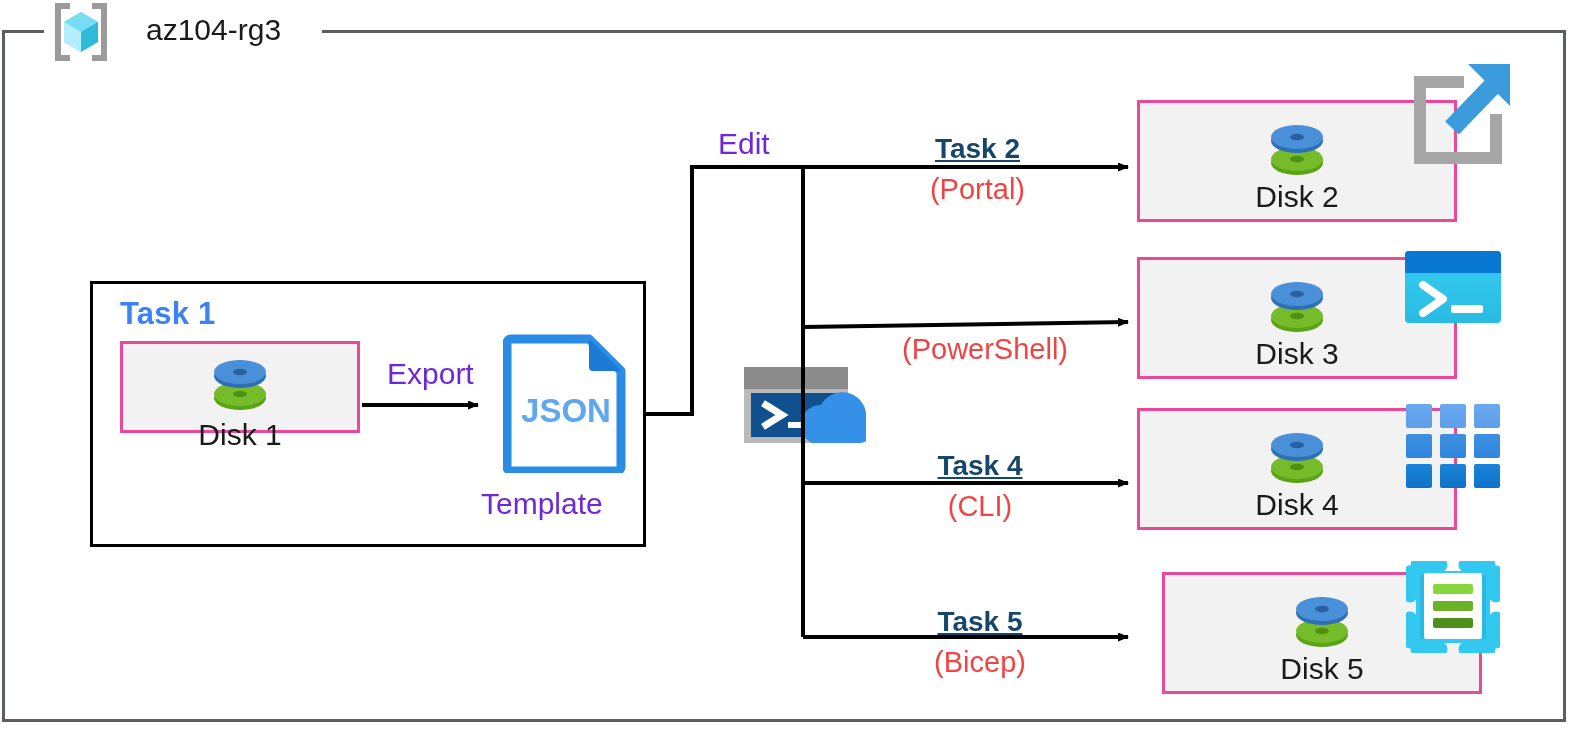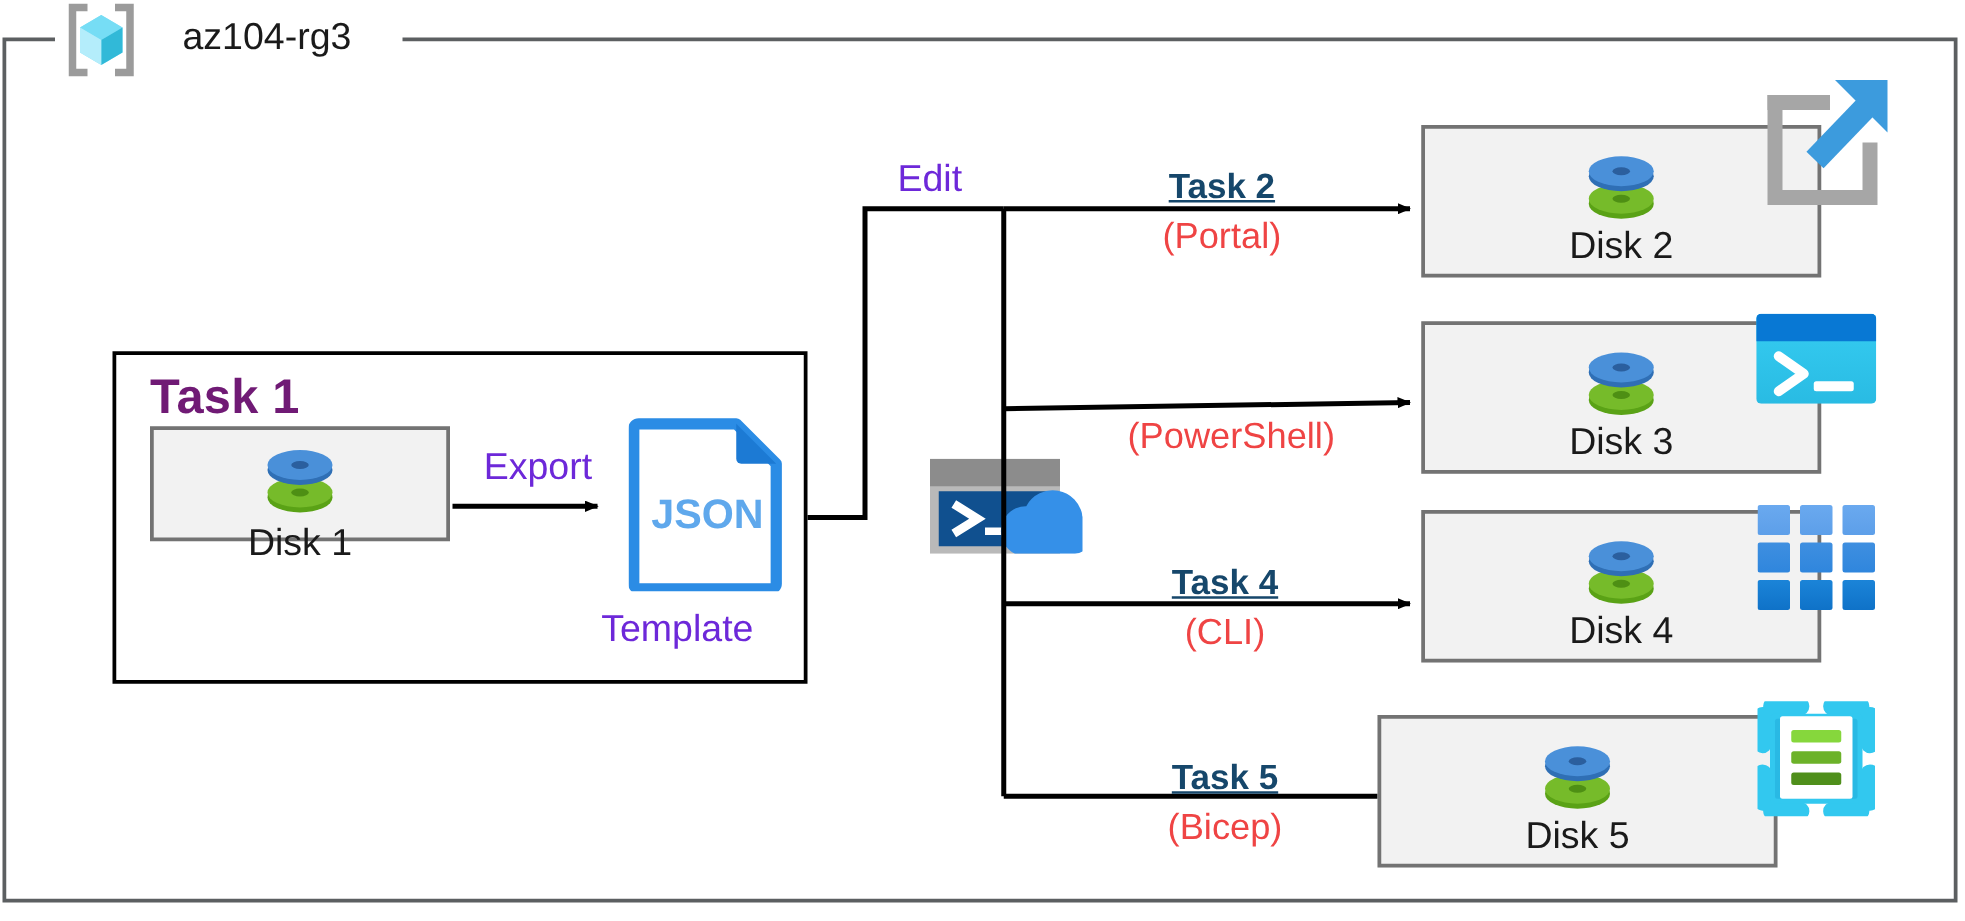--- a/index.html
+++ b/index.html
@@ -32,24 +32,24 @@
     font-size:30px;line-height:34px;color:#1a1a1a;white-space:nowrap;
   }
 
   
   .task1-box{
     position:absolute;left:90px;top:281px;width:556px;height:266px;
     border:3px solid #000;box-sizing:border-box;background:#ffffff;
   }
   .task1-label{
     position:absolute;left:120px;top:296px;
-    font-size:39px;font-weight:bold;color:#701a75;letter-spacing:.2px;
+    font-size:31px;font-weight:bold;color:#3b82f6;letter-spacing:.2px;
   }
   .disk-box{
-    position:absolute;border:3px solid #737373;box-sizing:border-box;
+    position:absolute;border:3px solid #ec4899;box-sizing:border-box;
     background:#f2f2f2;
   }
   .disk-box .disk-icon{position:absolute;left:50%;transform:translateX(-50%);}
   .disk-box .disk-label{
     position:absolute;left:0;width:100%;text-align:center;
     font-size:30px;color:#1a1a1a;
   }
 
   
   .plain{position:absolute;font-size:30px;color:#6d28d9;white-space:nowrap;}
@@ -249,21 +249,21 @@
       <rect x="68" y="30" width="26" height="24" rx="2" fill="url(#cliB)"></rect>
       <rect x="0" y="60" width="26" height="24" rx="2" fill="url(#cliC)"></rect>
       <rect x="34" y="60" width="26" height="24" rx="2" fill="url(#cliC)"></rect>
       <rect x="68" y="60" width="26" height="24" rx="2" fill="url(#cliC)"></rect>
     </svg>
   </div>
 
   <div class="task-lbl" style="left:880px;top:606px;width:200px;">Task 5</div>
   <div class="task-sub" style="left:880px;top:646px;width:200px;">(Bicep)</div>
 
-  <div class="disk-box" style="left:1102px;top:572px;width:320px;height:122px;">
+  <div class="disk-box" style="left:1162px;top:572px;width:320px;height:122px;">
     <div class="disk-icon" style="top:16px;">
       <svg width="56" height="62" viewBox="0 0 56 62">
         <ellipse cx="28" cy="44" rx="26" ry="12" fill="#5aa216"></ellipse>
         <ellipse cx="28" cy="40" rx="26" ry="12" fill="#76bb2a"></ellipse>
         <ellipse cx="28" cy="40" rx="7" ry="3.2" fill="#4e8f14"></ellipse>
         <ellipse cx="28" cy="22" rx="26" ry="12" fill="#2f6fb5"></ellipse>
         <ellipse cx="28" cy="18" rx="26" ry="12" fill="#4a90d9"></ellipse>
         <ellipse cx="28" cy="18" rx="7" ry="3.2" fill="#2b5f9e"></ellipse>
       </svg>
     </div>

